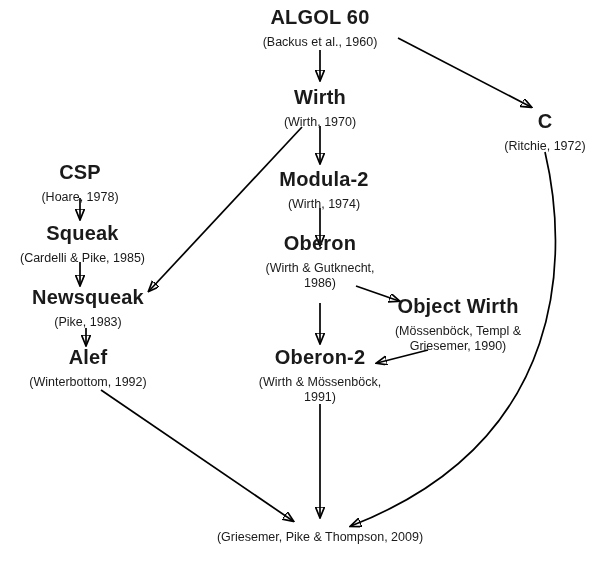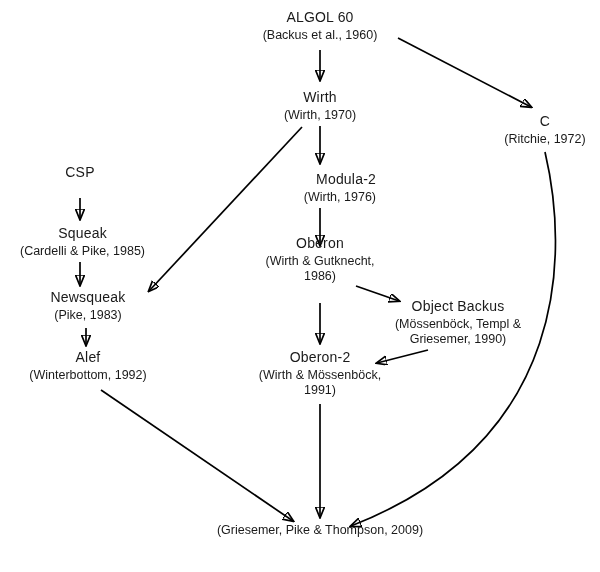--- a/index.html
+++ b/index.html
@@ -21,30 +21,30 @@
     stroke: #000000;
     stroke-width: 1.7;
   }
   .node {
     position: absolute;
     text-align: center;
     color: #1a1a1a;
   }
   .node-name {
     display: block;
-    font-size: 14px;
+    font-size: 20px;
     line-height: 19px;
-    font-weight: 400;
+    font-weight: 700;
     letter-spacing: 0.2px;
   }
   .node-cite {
     display: block;
     font-size: 12.5px;
     line-height: 15px;
-    margin-top: 1px;
+    margin-top: 8px;
   }
 </style>
 </head>
 <body>
 
 <div class="canvas">
 
   <svg class="arrow-layer" viewBox="0 0 600 572" aria-hidden="true">
     <defs>
       <marker id="ah" markerUnits="userSpaceOnUse" markerWidth="12" markerHeight="10" refX="10" refY="4.5" orient="auto">
@@ -77,44 +77,45 @@
     <span class="node-cite">(Wirth, 1970)</span>
   </div>
 
   <div class="node" style="left:485px; top:112px; width:120px;">
     <span class="node-name">C</span>
     <span class="node-cite">(Ritchie, 1972)</span>
   </div>
 
   <div class="node" style="left:20px; top:163px; width:120px;">
     <span class="node-name">CSP</span>
+    <span class="node-cite">(Hoare, 1978)</span>
   </div>
 
-  <div class="node" style="left:236px; top:170px; width:140px;text-align:right;">
+  <div class="node" style="left:254px; top:170px; width:140px;">
     <span class="node-name">Modula-2</span>
-    <span class="node-cite">(Wirth, 1976)</span>
+    <span class="node-cite">(Wirth, 1974)</span>
   </div>
 
   <div class="node" style="left:0px; top:224px; width:165px;">
     <span class="node-name">Squeak</span>
     <span class="node-cite">(Cardelli &amp; Pike, 1985)</span>
   </div>
 
   <div class="node" style="left:258px; top:234px; width:124px;">
     <span class="node-name">Oberon</span>
     <span class="node-cite">(Wirth &amp; Gutknecht, 1986)</span>
   </div>
 
   <div class="node" style="left:23px; top:288px; width:130px;">
     <span class="node-name">Newsqueak</span>
     <span class="node-cite">(Pike, 1983)</span>
   </div>
 
   <div class="node" style="left:393px; top:297px; width:130px;">
-    <span class="node-name">Object Backus</span>
+    <span class="node-name">Object Wirth</span>
     <span class="node-cite">(Mössenböck, Templ &amp; Griesemer, 1990)</span>
   </div>
 
   <div class="node" style="left:23px; top:348px; width:130px;">
     <span class="node-name">Alef</span>
     <span class="node-cite">(Winterbottom, 1992)</span>
   </div>
 
   <div class="node" style="left:253px; top:348px; width:134px;">
     <span class="node-name">Oberon-2</span>

